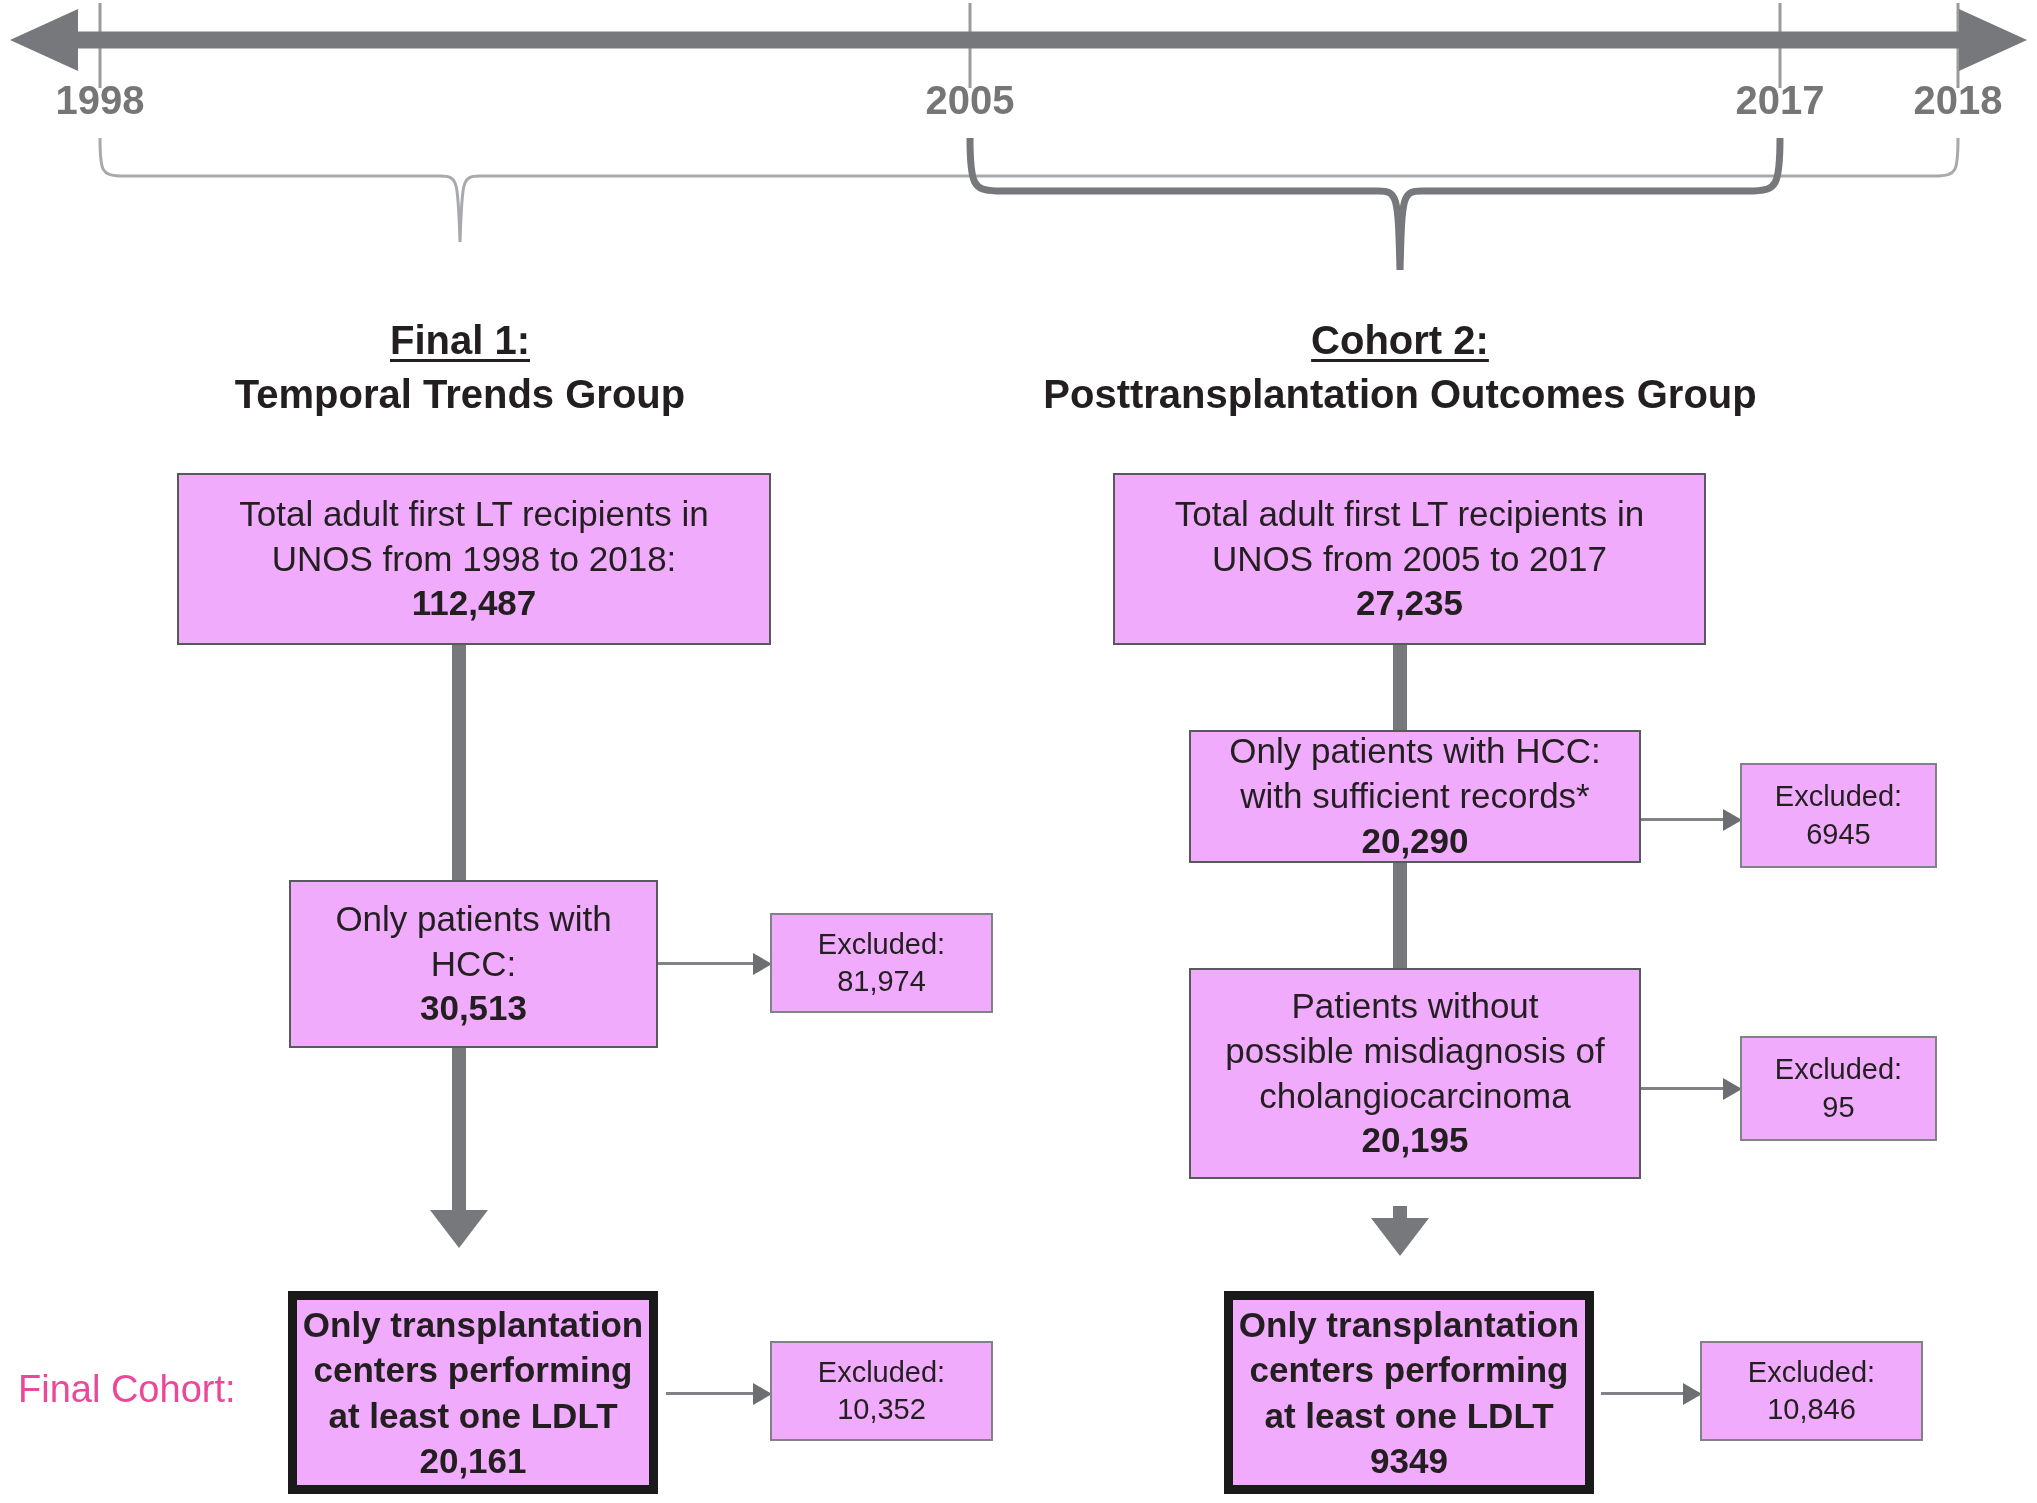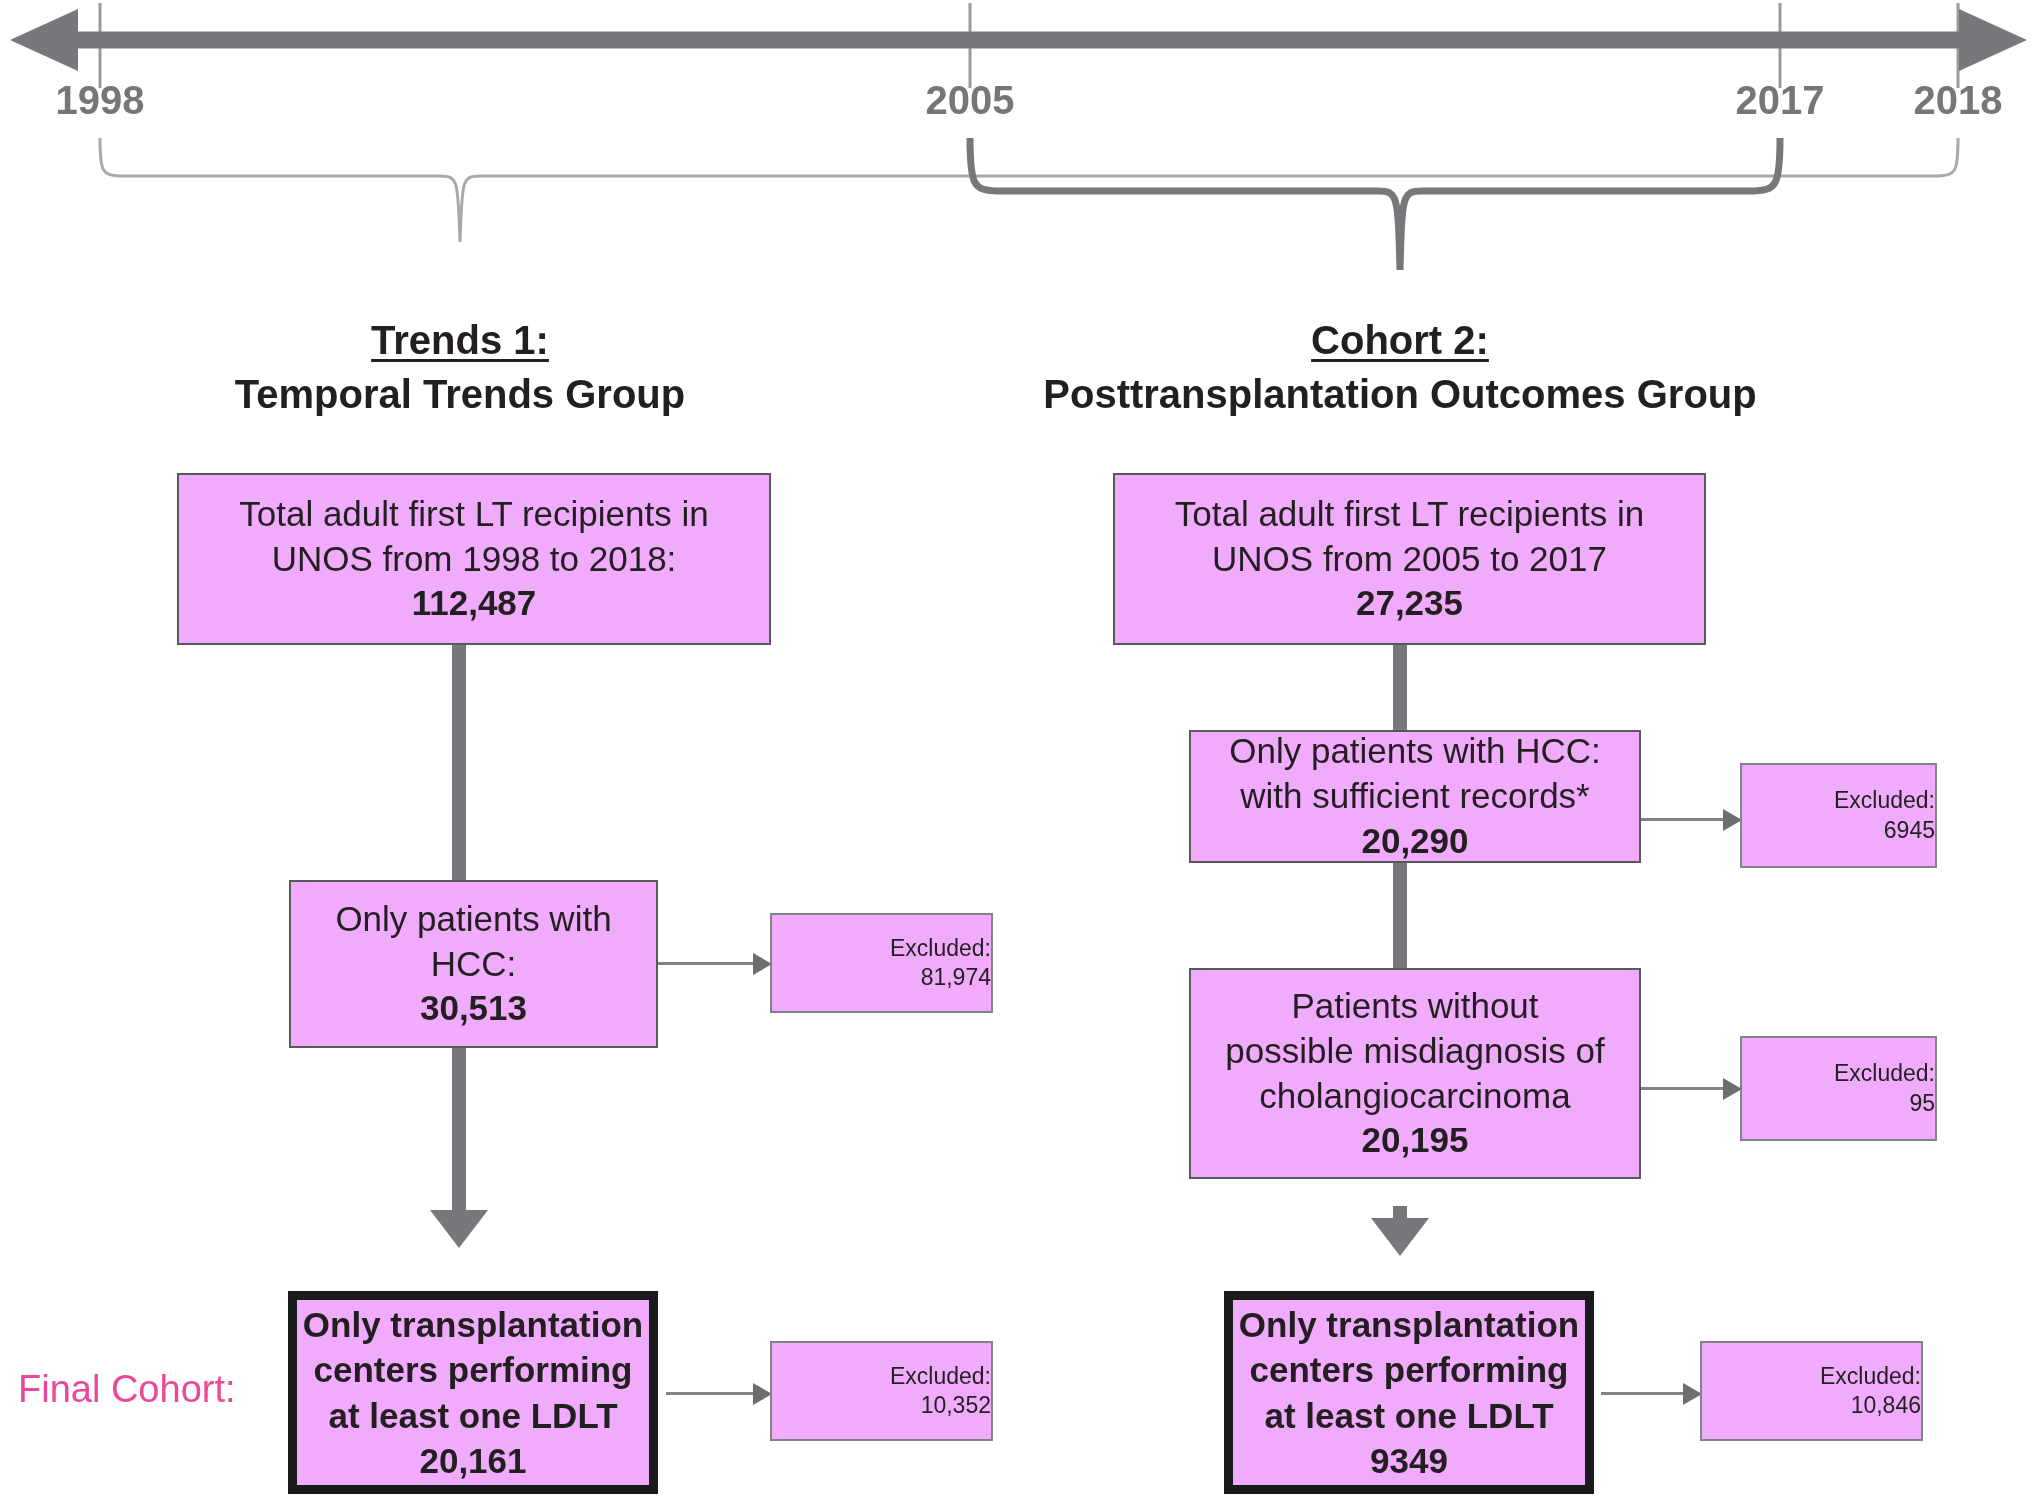--- a/index.html
+++ b/index.html
@@ -56,22 +56,21 @@
     font-size:35px;
     line-height:1.28;
     color:#231f20;
     z-index:3;
   }
   .box .txt{display:block;}
   .box .num{display:block;font-weight:700;}
 
   .box.excluded{
     border:2px solid #808285;
-    font-size:23px;
-    align-items:flex-end;
+    font-size:29px;
   }
 
   .box.final{
     border:9px solid #1a1a1a;
     font-weight:700;
   }
   .box.final .num{font-weight:700;}
 
   
   .vbar{
@@ -146,21 +145,21 @@
     <path fill="none" stroke="#77787b" stroke-width="7" d="M 970,8
              C 970,56 974,60 996,61
              L 1378,61
              C 1398,61 1398,66 1400,140
              C 1402,66 1402,61 1422,61
              L 1754,61
              C 1776,60 1780,56 1780,8"></path>
   </svg>
 
   <div class="cohort-title" style="left:460px;top:318px;">
-    <span class="line1">Trends 1:</span>
+    <span class="line1">Final 1:</span>
     <span class="line2">Temporal Trends Group</span>
   </div>
 
   <div class="cohort-title" style="left:1400px;top:318px;">
     <span class="line1">Cohort 2:</span>
     <span class="line2">Posttransplantation Outcomes Group</span>
   </div>
 
   <div class="vbar" style="left:452px;top:645px;width:14px;height:255px;"></div>
   <div class="vbar" style="left:452px;top:1048px;width:14px;height:170px;"></div>

